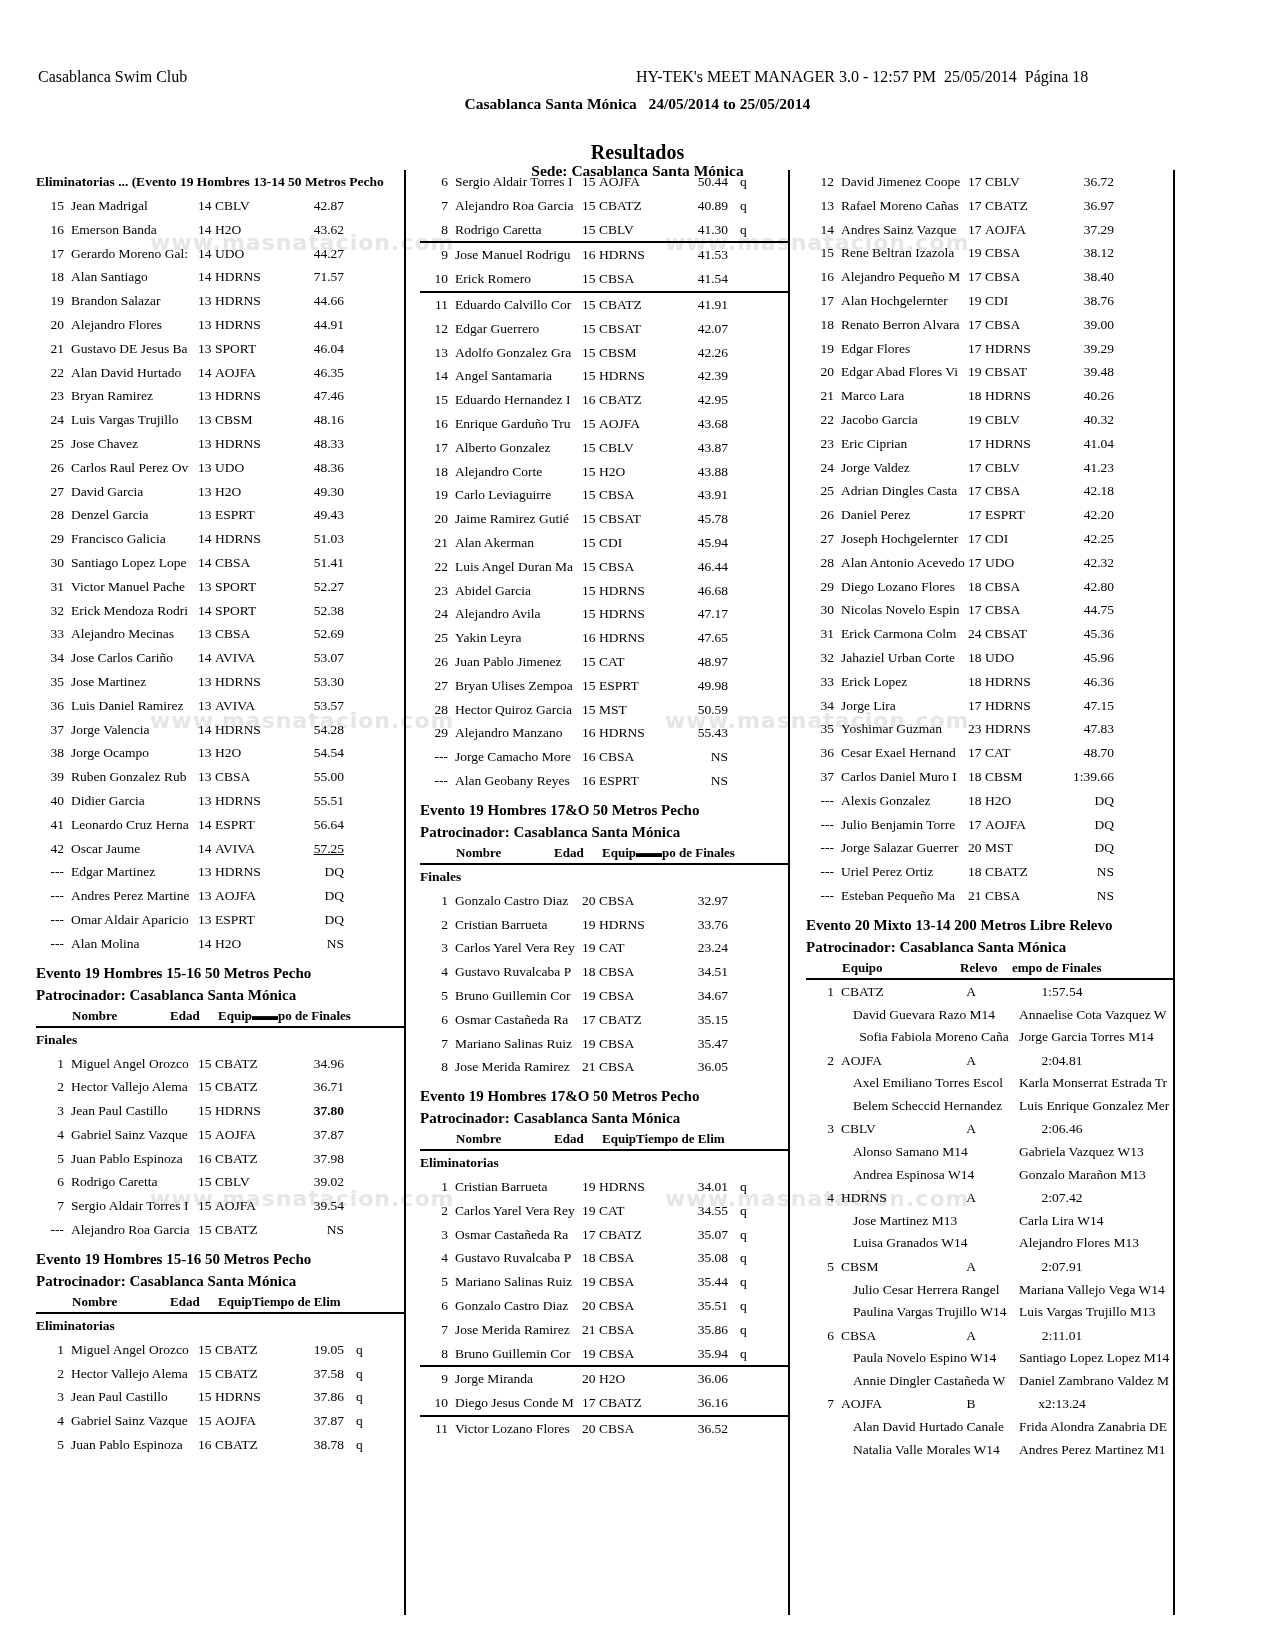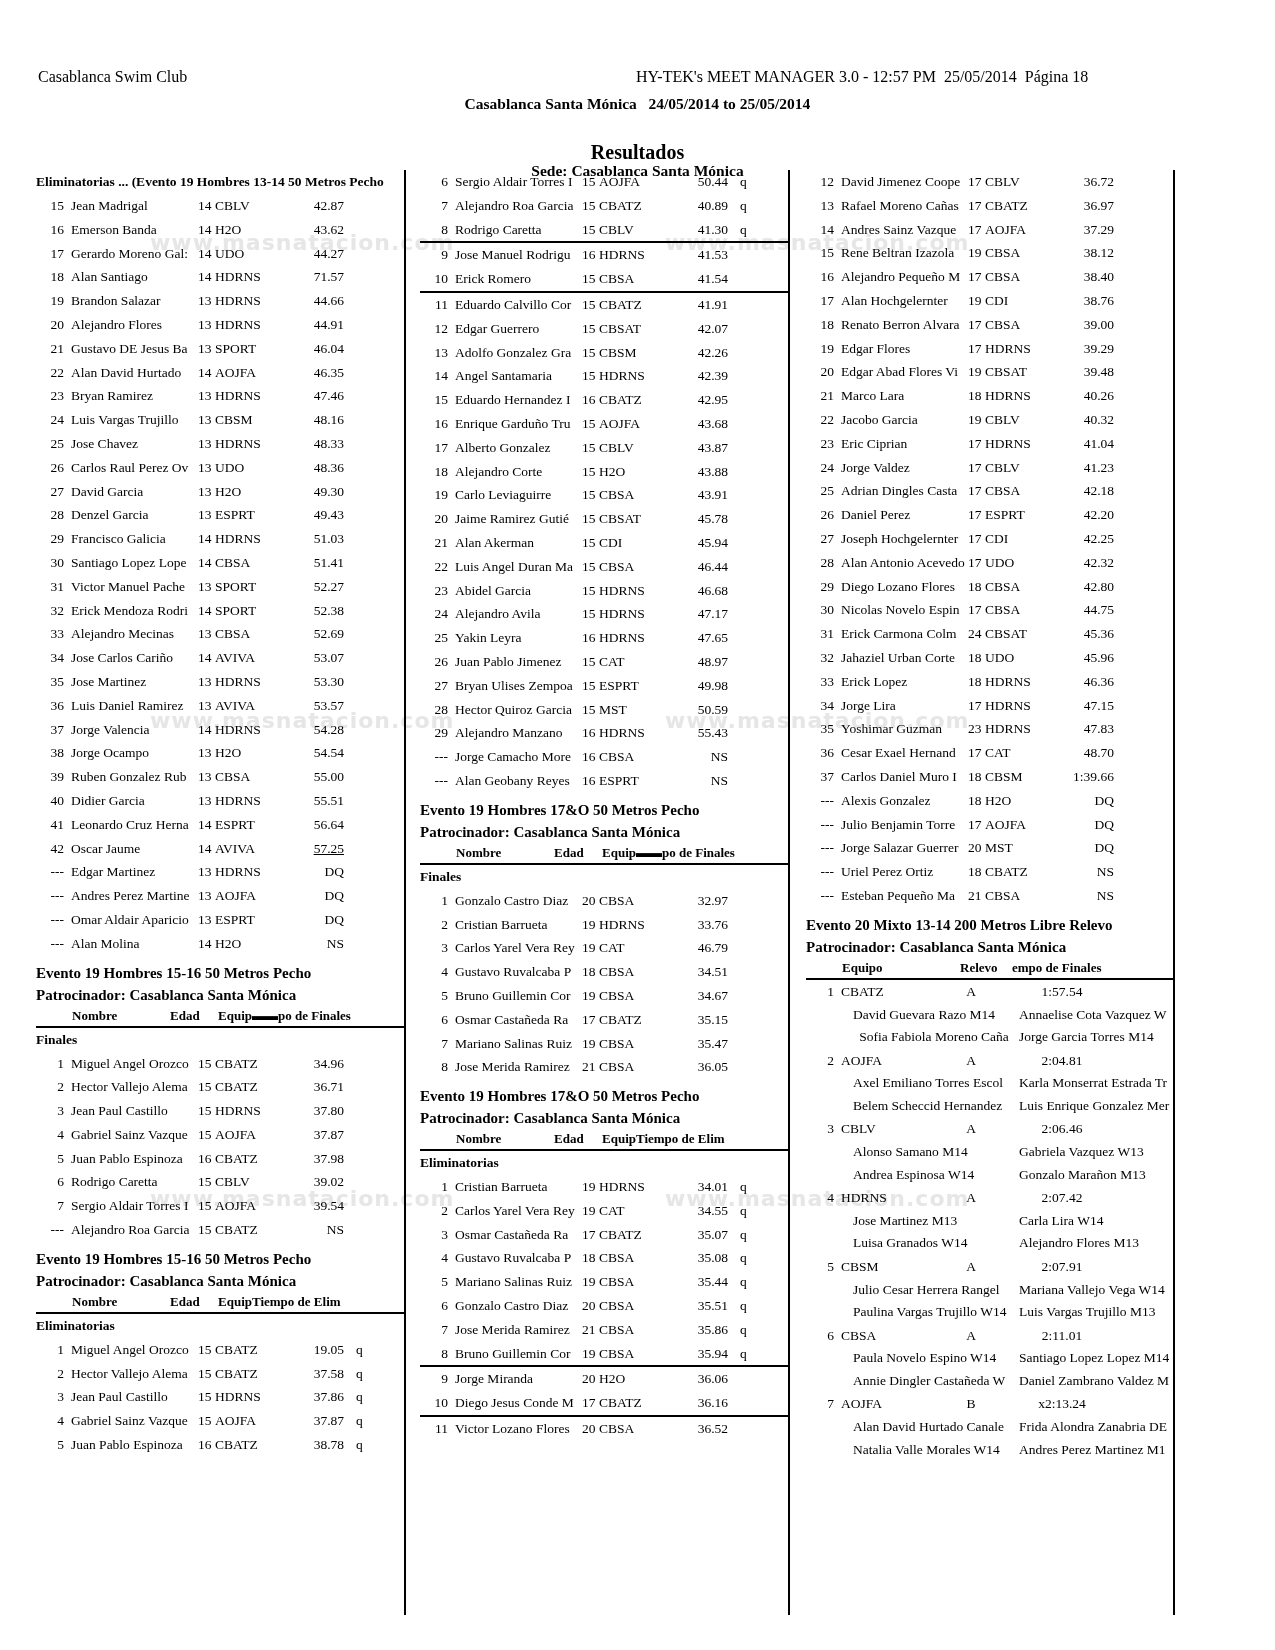--- a/index.html
+++ b/index.html
@@ -303,21 +303,21 @@
           <span class="c-name" style="left: 35px;">Hector Vallejo Alema</span>
           <span class="c-age" style="left: 162px;">15</span>
           <span class="c-team" style="left: 179px;">CBATZ</span>
           <span class="c-time" style="left: 246px;">36.71</span>
         </div>
         <div class="row">
           <span class="c-place" style="left: 0px;">3</span>
           <span class="c-name" style="left: 35px;">Jean Paul Castillo</span>
           <span class="c-age" style="left: 162px;">15</span>
           <span class="c-team" style="left: 179px;">HDRNS</span>
-          <span class="c-time" style="left: 246px;">37.80</span>
+          <span class="c-time" style="left: 246px; font-weight: bold;">37.80</span>
         </div>
         <div class="row">
           <span class="c-place" style="left: 0px;">4</span>
           <span class="c-name" style="left: 35px;">Gabriel Sainz Vazque</span>
           <span class="c-age" style="left: 162px;">15</span>
           <span class="c-team" style="left: 179px;">AOJFA</span>
           <span class="c-time" style="left: 246px;">37.87</span>
         </div>
         <div class="row">
           <span class="c-place" style="left: 0px;">5</span>
@@ -621,21 +621,21 @@
           <span class="c-name" style="left: 35px;">Cristian Barrueta</span>
           <span class="c-age" style="left: 162px;">19</span>
           <span class="c-team" style="left: 179px;">HDRNS</span>
           <span class="c-time" style="left: 246px;">33.76</span>
         </div>
         <div class="row">
           <span class="c-place" style="left: 0px;">3</span>
           <span class="c-name" style="left: 35px;">Carlos Yarel Vera Rey</span>
           <span class="c-age" style="left: 162px;">19</span>
           <span class="c-team" style="left: 179px;">CAT</span>
-          <span class="c-time" style="left: 246px;">46.79</span>
+          <span class="c-time" style="left: 246px;">23.24</span>
         </div>
         <div class="row">
           <span class="c-place" style="left: 0px;">4</span>
           <span class="c-name" style="left: 35px;">Gustavo Ruvalcaba P</span>
           <span class="c-age" style="left: 162px;">18</span>
           <span class="c-team" style="left: 179px;">CBSA</span>
           <span class="c-time" style="left: 246px;">34.51</span>
         </div>
         <div class="row">
           <span class="c-place" style="left: 0px;">5</span>

